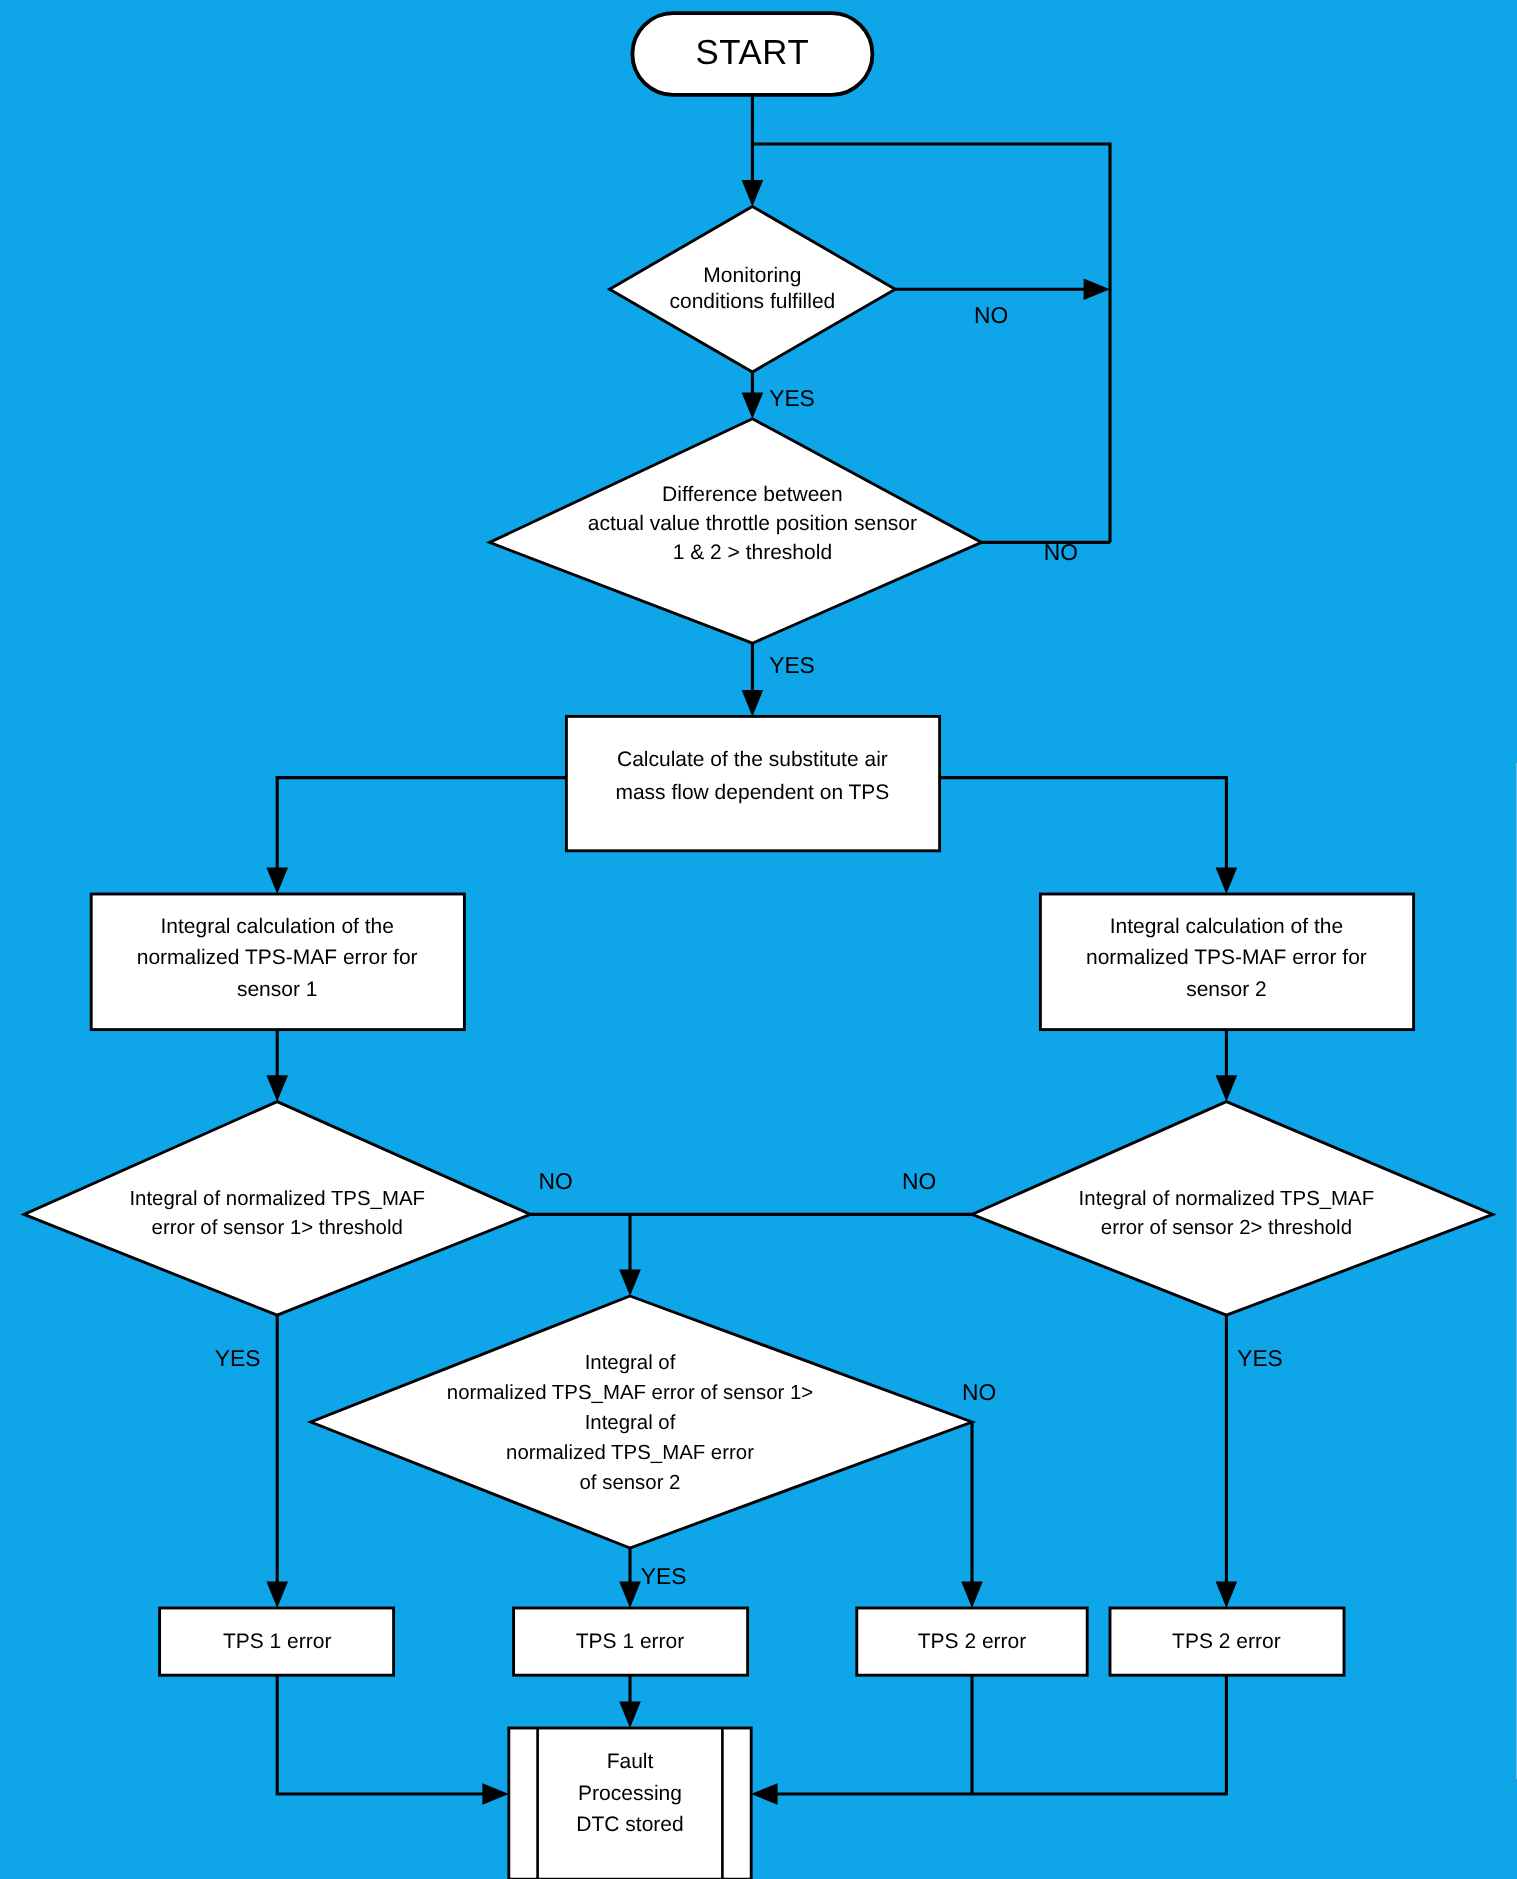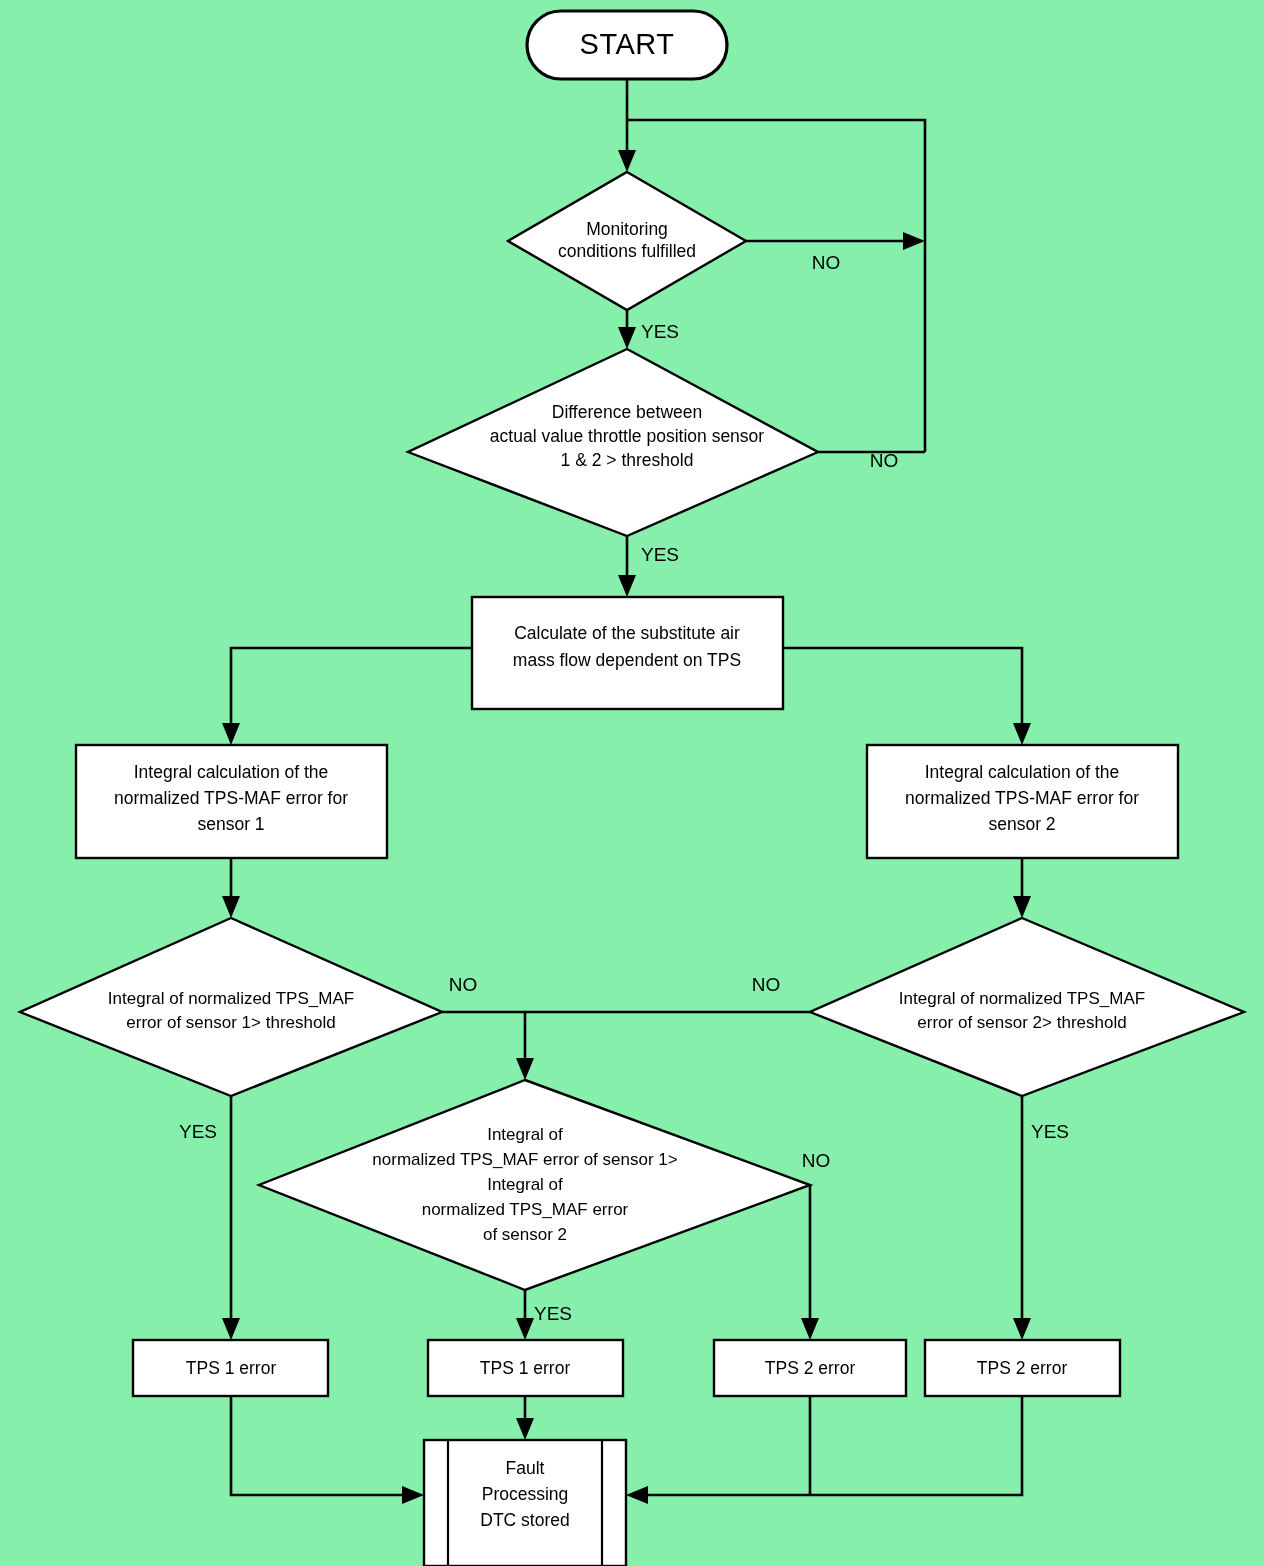--- a/index.html
+++ b/index.html
@@ -1,17 +1,17 @@
 <!DOCTYPE html>
 <html><head>
 <meta charset="utf-8">
 <style>
   html,body{margin:0;padding:0;background:#ffffff;}
   body{font-family:"Liberation Sans",sans-serif;}
-  #stage{position:relative;width:1264px;height:1566px;background:#86efac;overflow:hidden;}
+  #stage{position:relative;width:1264px;height:1566px;background:#0ea5e9;overflow:hidden;}
   svg#flow{display:block;width:1264px;height:1566px;}
   .shape{fill:#ffffff;stroke:#000000;stroke-width:2.4;}
   .shape-term{fill:#ffffff;stroke:#000000;stroke-width:3.2;}
   .conn{stroke:#000000;stroke-width:2.6;fill:none;stroke-linecap:butt;stroke-linejoin:miter;}
   .conn-thin{stroke:#000000;stroke-width:2.2;fill:none;}
   .arrowhead{fill:#000000;stroke:none;}
   text{font-family:"Liberation Sans",sans-serif;fill:#000000;}
   .t-node{font-size:17.5px;text-anchor:middle;dominant-baseline:middle;}
   .t-node-sm{font-size:17px;text-anchor:middle;dominant-baseline:middle;}
   .t-start{font-size:29px;text-anchor:middle;dominant-baseline:middle;letter-spacing:0.5px;}

